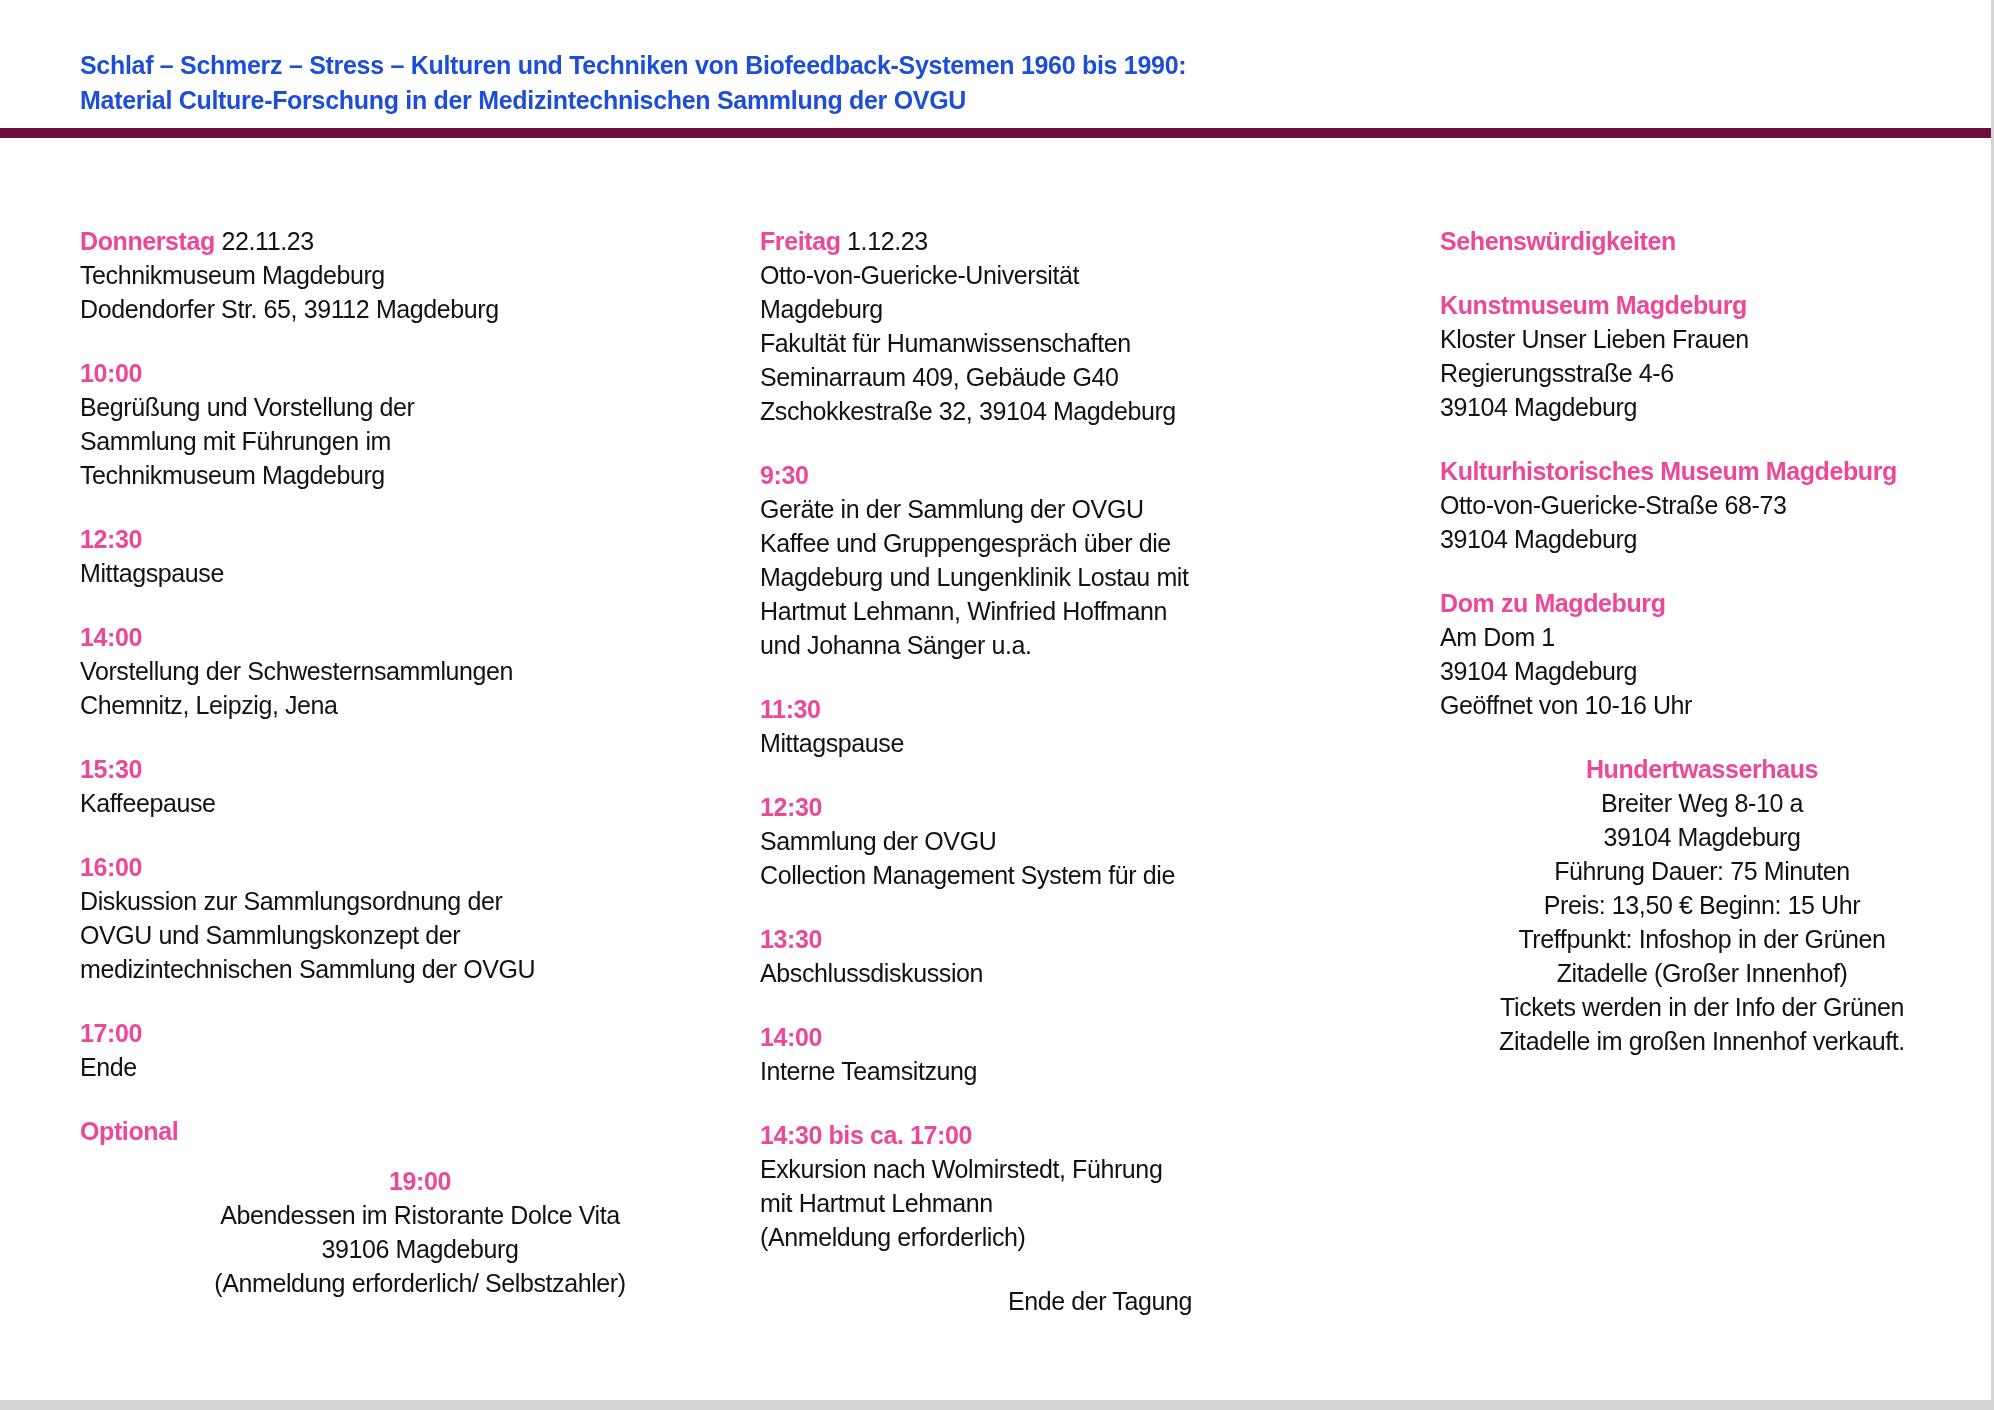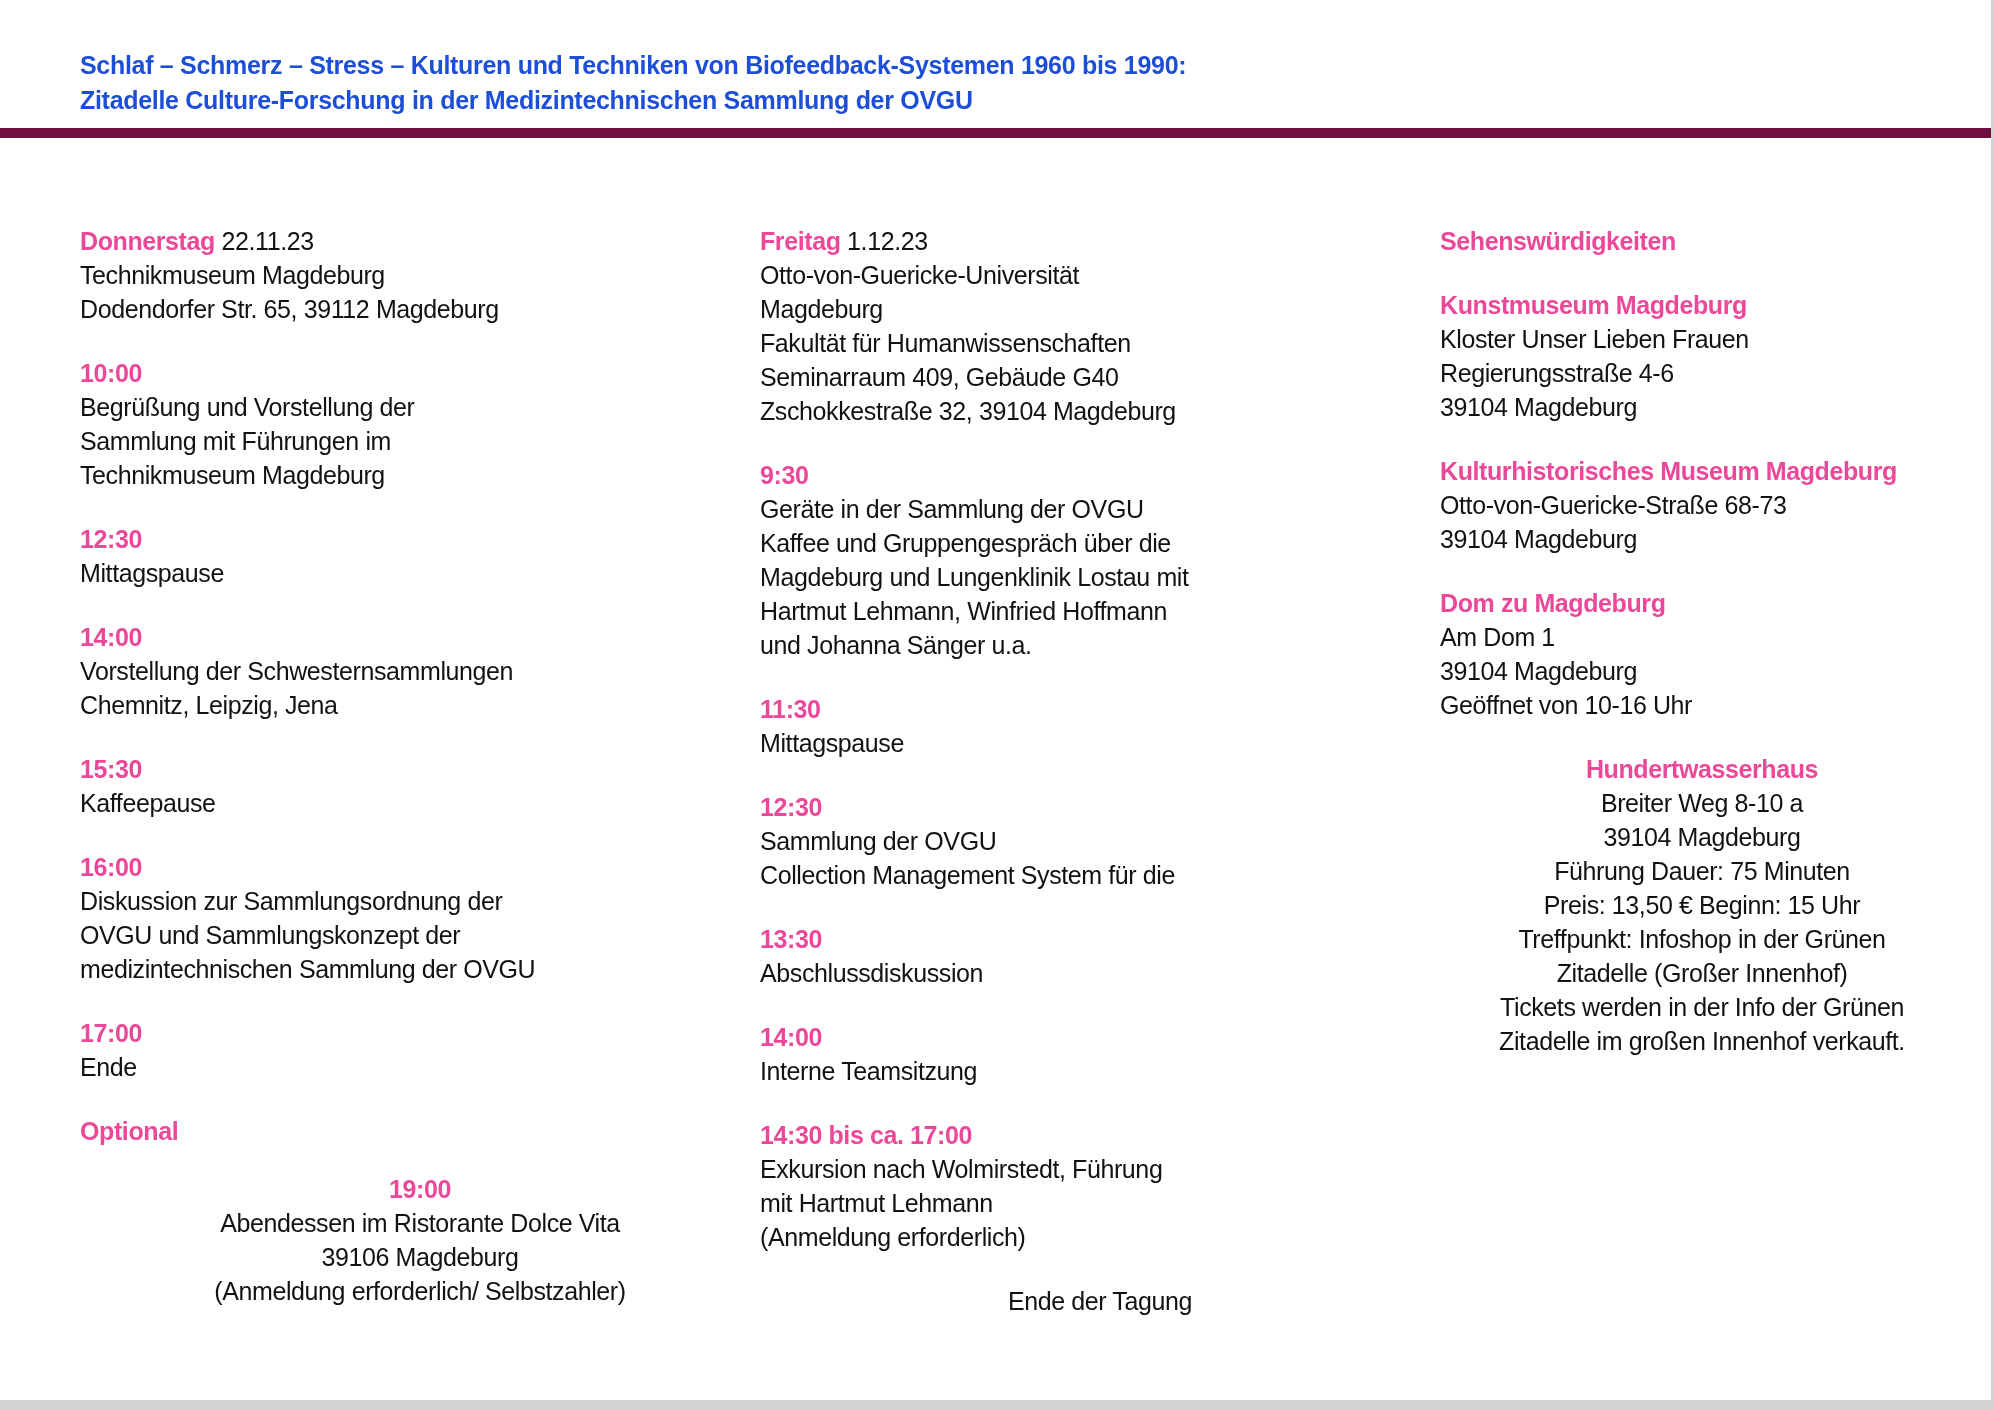--- a/index.html
+++ b/index.html
@@ -46,21 +46,21 @@
   .col {
     box-sizing: border-box;
   }
   .col-1 { width: 680px; flex: 0 0 680px; }
   .col-2 { width: 680px; flex: 0 0 680px; }
   .col-3 { flex: 1 1 auto; }
   .block {
     margin-bottom: 30px;
   }
   .block.tight {
-    margin-bottom: 24px;
+    margin-bottom: 16px;
   }
   .block:last-child {
     margin-bottom: 0;
     text-align: center;
   }
   .line {
     font-size: 25px;
     line-height: 34px;
     letter-spacing: -0.4px;
     color: #121212;
@@ -87,21 +87,21 @@
     background: #d4d4d4;
   }
 </style>
 </head>
 <body>
 
 <div class="page">
 
   <div class="header">
     <div class="title-line">Schlaf – Schmerz – Stress – Kulturen und Techniken von Biofeedback-Systemen 1960 bis 1990:</div>
-    <div class="title-line">Zitadelle Culture-Forschung in der Medizintechnischen Sammlung der OVGU</div>
+    <div class="title-line">Material Culture-Forschung in der Medizintechnischen Sammlung der OVGU</div>
   </div>
 
   <div class="accent-rule" style="background: rgb(111, 15, 63);"></div>
 
   <div class="columns">
     <div class="col col-1">
         <div class="block">
           <div class="line"><span class="b">Donnerstag</span><span> 22.11.23</span></div>
           <div class="line"><span>Technikmuseum Magdeburg</span></div>
           <div class="line"><span>Dodendorfer Str. 65, 39112 Magdeburg</span></div>

